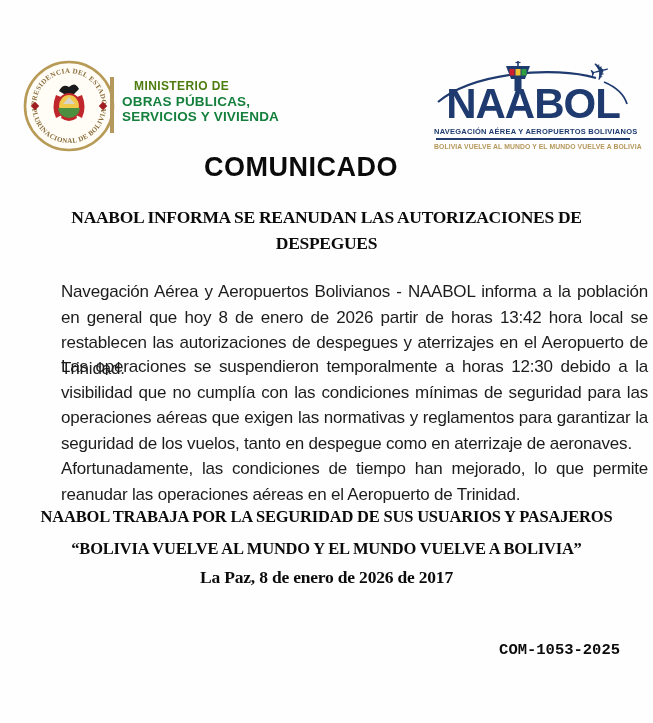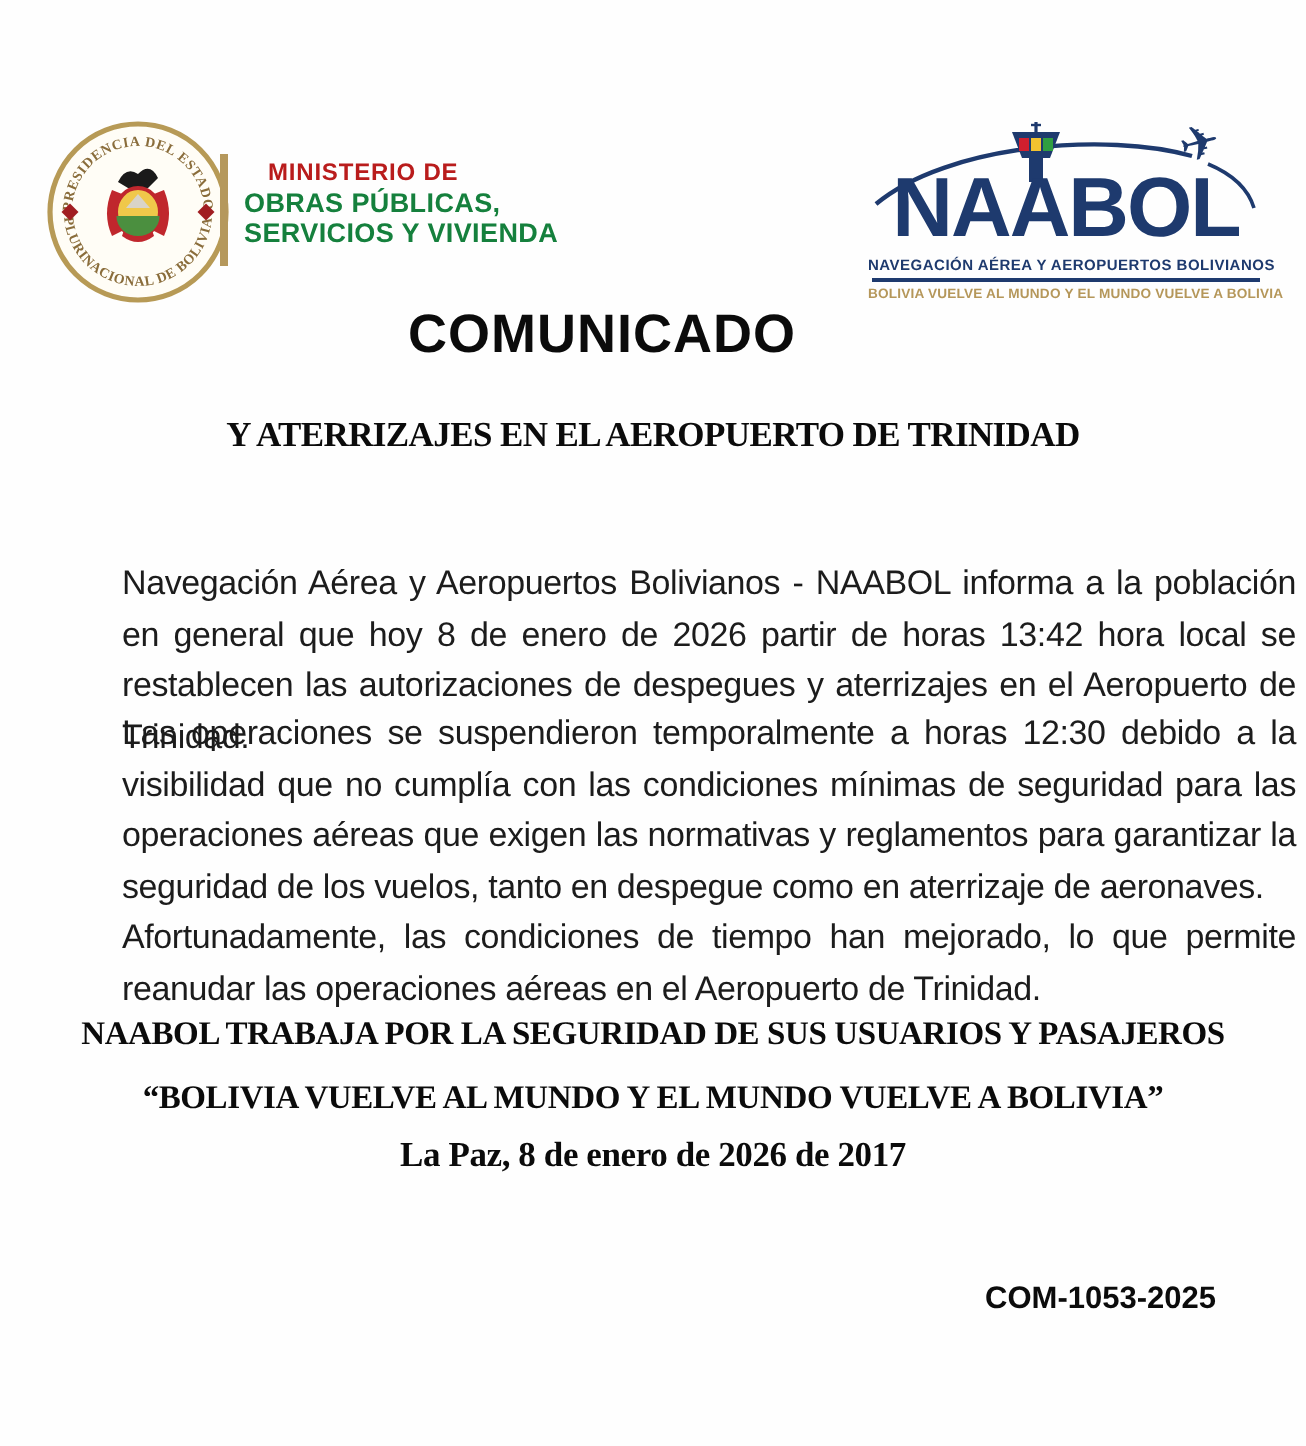--- a/index.html
+++ b/index.html
@@ -4,42 +4,42 @@
 <style>
   html,body { margin:0; padding:0; background:#ffffff; }
   #page {
     position:relative; width:653px; height:723px; background:#fefefe;
     font-family:"Liberation Sans",sans-serif; color:#111; overflow:hidden;
   }
   
   .seal { position:absolute; left:23px; top:60px; }
   .gold-divider { position:absolute; left:110px; top:77px; width:4px; height:56px; background:#b5985c; }
   .ministry-name { position:absolute; left:122px; top:79px; line-height:15px; }
-  .ministry-name .l1 { color:#b91c1c; font-weight:bold; font-size:12px; letter-spacing:.4px;padding-left:12px; }
+  .ministry-name .l1 { color:#4d7c0f; font-weight:bold; font-size:12px; letter-spacing:.4px;padding-left:12px; }
   .ministry-name .l2, .ministry-name .l3 { color:#15803d; font-weight:bold; font-size:13.5px; letter-spacing:.2px; }
   .naabol { position:absolute; right:21px; top:60px; width:198px; text-align:center; }
   .naabol-sub { color:#1e3a6e; font-weight:bold; font-size:7.5px; letter-spacing:.25px; white-space:nowrap; margin-top:1px; }
   .naabol-rule { height:2px; background:#1e3a6e; margin:2px 2px 3px 2px; }
   .naabol-tag { color:#b5975a; font-weight:bold; font-size:6.8px; letter-spacing:.1px; white-space:nowrap; }
   
   .doc-title { position:absolute; top:152px; left:0; width:602px; text-align:center;
     font-size:27px; font-weight:bold; color:#0b0b0b; letter-spacing:.5px; }
   .headline { position:absolute; top:204px; left:20px; width:613px; text-align:center;
     font-family:"Liberation Serif",serif; font-weight:bold; font-size:17.5px;
     line-height:26px; letter-spacing:-.3px; color:#0b0b0b; }
   .para { position:absolute; left:33px; width:587px; font-size:17px; line-height:25.5px;
     letter-spacing:-.2px; text-align:justify; color:#1c1c1c;margin-left:28px; }
   #para-0 { top:262px; } #para-1 { top:337px; } #para-2 { top:439px; }
   .closing { position:absolute; left:20px; width:613px; text-align:center;
     font-family:"Liberation Serif",serif; font-weight:bold; color:#0b0b0b; letter-spacing:-.2px; }
   #closing-security { top:507px; font-size:16.5px; }
   #closing-slogan   { top:539px; font-size:16.5px; }
   #closing-dateline { top:567px; font-size:17.5px; }
-  .reference { position:absolute; top:641px; right:45px;
-    font-family:Liberation Sans, sans-serif; font-weight:bold; font-size:15.5px; color:#0b0b0b; }
+  .reference { position:absolute; top:641px; right:33px;
+    font-family:Liberation Mono, monospace; font-weight:bold; font-size:15.5px; color:#0b0b0b; }
 </style>
 </head>
 <body>
 
 <div id="page">
 
   <div class="seal">
     <svg width="92" height="92" viewBox="0 0 92 92">
       <circle cx="46" cy="46" r="44" fill="#fffdf6" stroke="#b79a56" stroke-width="2.6"></circle>
       <defs>
@@ -90,21 +90,21 @@
       <text x="99" y="58" text-anchor="middle" font-family="Liberation Sans, sans-serif" font-size="42" font-weight="bold" letter-spacing="-1" fill="#1e3a6e">NAABOL</text>
     </svg>
     <div class="naabol-sub">NAVEGACIÓN AÉREA Y AEROPUERTOS BOLIVIANOS</div>
     <div class="naabol-rule"></div>
     <div class="naabol-tag">BOLIVIA VUELVE AL MUNDO Y EL MUNDO VUELVE A BOLIVIA</div>
   </div>
 
   <div class="doc-title">COMUNICADO</div>
 
   <div class="headline">
-    <div>Y ATERRIZAJES EN EL AEROPUERTO DE TRINIDAD</div>
+    <div>NAABOL INFORMA SE REANUDAN LAS AUTORIZACIONES DE DESPEGUES</div>
   </div>
 
   <p class="para" id="para-0">Navegación Aérea y Aeropuertos Bolivianos - NAABOL informa a la población en general que hoy 8 de enero de 2026  partir de horas 13:42 hora local se restablecen las autorizaciones de despegues y aterrizajes en el Aeropuerto de Trinidad.</p>
   <p class="para" id="para-1">Las operaciones se suspendieron temporalmente a horas 12:30 debido a la visibilidad que no cumplía con las condiciones mínimas de seguridad para las operaciones aéreas que exigen las normativas y reglamentos para garantizar la seguridad de los vuelos, tanto en despegue como en aterrizaje de aeronaves.</p>
   <p class="para" id="para-2">Afortunadamente, las condiciones de tiempo han mejorado, lo que permite reanudar las operaciones aéreas en el Aeropuerto de Trinidad.</p>
 
   <div class="closing" id="closing-security">NAABOL TRABAJA POR LA SEGURIDAD DE SUS USUARIOS Y PASAJEROS</div>
   <div class="closing" id="closing-slogan">“BOLIVIA VUELVE AL MUNDO Y EL MUNDO VUELVE A BOLIVIA”</div>
   <div class="closing" id="closing-dateline">La Paz, 8 de enero de 2026 de 2017</div>
 

